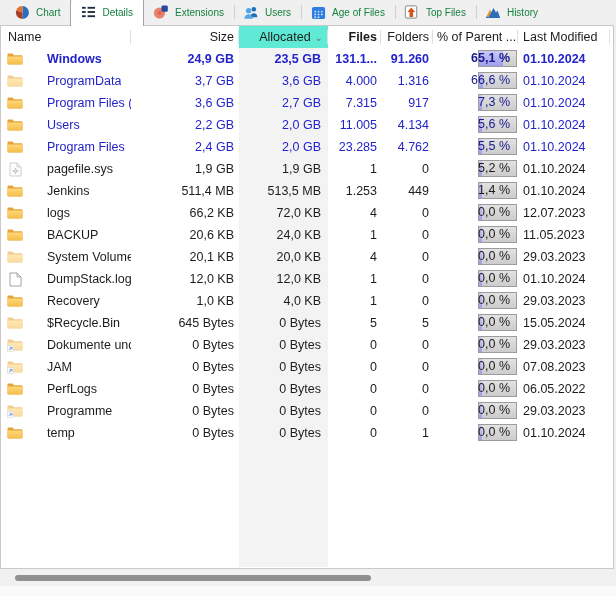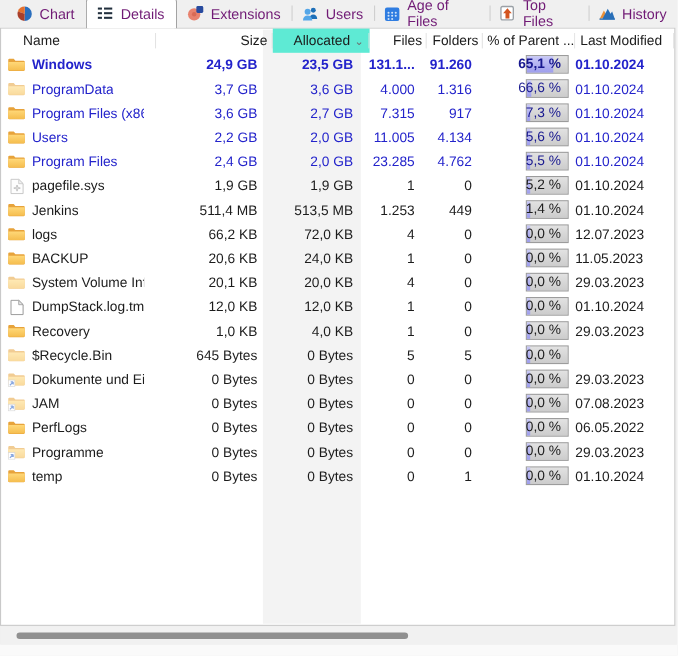--- a/index.html
+++ b/index.html
@@ -12,60 +12,60 @@
   }
   
   .tabbar{
     position:absolute;top:0;left:0;right:0;height:25px;
     display:flex;align-items:flex-end;padding-left:5px;
     background:#f0f0f0;z-index:3;
   }
   .tab{
     display:flex;align-items:center;gap:6px;
     padding:3px 10px 4px 9px;height:18px;
-    font-size:13px;color:#701a75;cursor:default;position:relative;
+    font-size:10px;color:#15803d;cursor:default;position:relative;
     box-sizing:content-box;
   }
   .tab .sep{
     position:absolute;left:0;top:5px;height:14px;width:1px;background:#cfcfcf;
   }
   .tab.selected{
     background:#ffffff;border:1px solid #a3a3a3;border-bottom:none;
     border-radius:4px 4px 0 0;margin-bottom:-1px;z-index:4;height:20px;
   }
   .tab .ticon{display:inline-flex;width:16px;height:16px;align-items:center;justify-content:center;}
   
   .panel{
     position:absolute;top:25px;left:0;width:614px;height:544px;
     background:#ffffff;border:1px solid #c9c9c9;box-sizing:border-box;z-index:2;
   }
   .alloc-shade{
     position:absolute;top:1px;bottom:1px;left:238px;width:89px;
     background:#f3f3f3;z-index:0;
   }
   .thead{
-    position:relative;display:flex;height:22px;align-items:flex-end;z-index:1;padding-left:13px;
+    position:relative;display:flex;height:22px;align-items:flex-end;z-index:1;
   }
   .hcell{position:relative;height:22px;line-height:22px;box-sizing:border-box;white-space:nowrap;overflow:hidden;color:#1b1b1b;}
   .hcell .hsep{position:absolute;right:0;top:4px;height:14px;width:1px;background:#e0e0e0;}
   .rows{position:relative;z-index:1;}
   .row{display:flex;height:22px;align-items:center;}
   .cell{height:22px;line-height:22px;box-sizing:border-box;white-space:nowrap;overflow:hidden;}
-  .c-name{width:130px;padding-left:6px;display:flex;align-items:center;gap:6px;}
+  .c-name{width:130px;padding-left:6px;display:flex;align-items:center;gap:24px;}
   .c-size{width:108px;text-align:right;padding-right:5px;}
   .c-alloc{width:89px;text-align:right;padding-right:7px;}
   .c-files{width:53px;text-align:right;padding-right:4px;}
   .c-folders{width:52px;text-align:right;padding-right:4px;}
   .c-pct{width:85px;padding:0 1px;}
   .c-mod{width:92px;padding-left:5px;}
   .h-name{width:130px;padding-left:7px;}
   .h-size{width:108px;text-align:right;padding-right:5px;}
   .h-alloc{width:89px;text-align:right;padding-right:5px;background:#5eead4;}
   .h-alloc .chev{color:#6e6e6e;font-size:10px;margin-left:4px;}
-  .h-files{width:53px;text-align:right;padding-right:4px;}
+  .h-files{width:53px;text-align:right;padding-right:4px;font-weight:bold;}
   .h-folders{width:52px;text-align:right;padding-right:4px;}
   .h-pct{width:85px;padding-left:4px;}
   .h-mod{width:92px;padding-left:5px;}
   .row.blue .cell, .row.blue .pctlabel{color:#2323cb;}
   .row.blue .pctlabel{color:#18188f;}
   .row.bold{font-weight:bold;}
   .nm{overflow:hidden;white-space:nowrap;}
   .ficon{display:inline-flex;width:16px;height:16px;align-items:center;justify-content:center;flex:0 0 16px;}
   .ficon.faded{opacity:0.55;}
   
@@ -492,20 +492,21 @@
         <div class="cell c-size">645 Bytes</div>
         <div class="cell c-alloc">0 Bytes</div>
         <div class="cell c-files">5</div>
         <div class="cell c-folders">5</div>
         <div class="cell c-pct">
           <div class="bar">
             <div class="fill" style="width: 3px;"></div>
             <span class="pctlabel">0,0 %</span>
           </div>
         </div>
+        <div class="cell c-mod">15.05.2024</div>
       </div>
       <div class="row black">
         <div class="cell c-name">
           <span class="ticon ficon faded">
             <svg width="16" height="14" viewBox="0 0 16 14">
               <path d="M0.5 2.5 a1 1 0 0 1 1 -1 h4 l1.5 1.7 h7.5 a1 1 0 0 1 1 1 v7.3 a1 1 0 0 1 -1 1 h-13 a1 1 0 0 1 -1 -1 Z" fill="#e7a33b"></path>
               <path d="M0.5 4.4 h15 v6.8 a1 1 0 0 1 -1 1 h-13 a1 1 0 0 1 -1 -1 Z" fill="url(#foldgrad)"></path>
               <rect x="0.5" y="7.5" width="6" height="6" fill="#ffffff" stroke="#b5b5b5" stroke-width="0.6"></rect>
               <path d="M2 12.2 L5 9.2 M5 9.2 h-2.3 M5 9.2 v2.3" stroke="#2a62c9" stroke-width="1.1" fill="none"></path>
             </svg>

